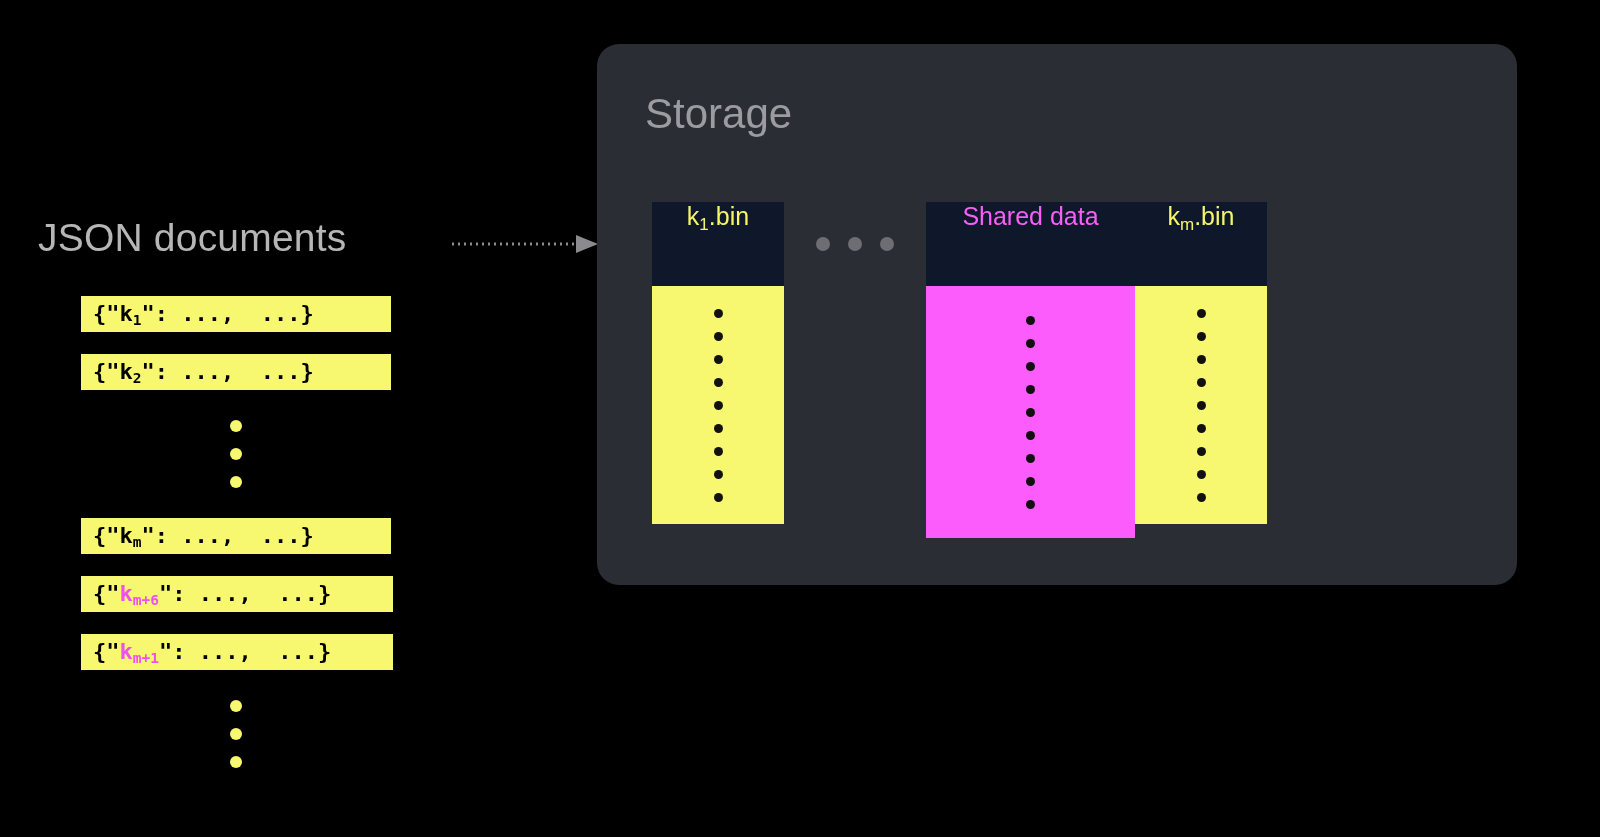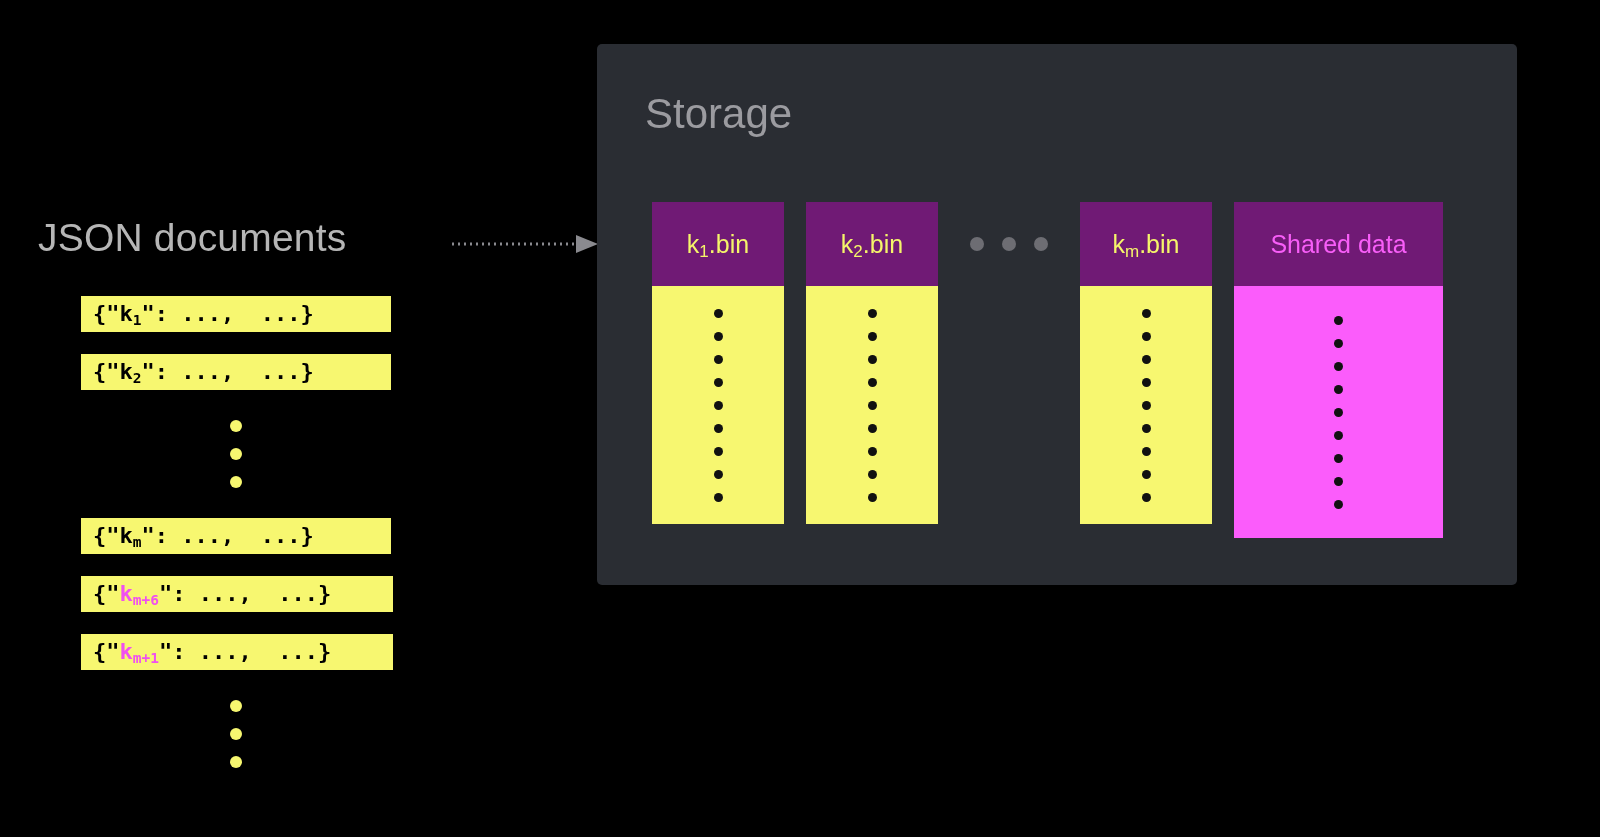--- a/index.html
+++ b/index.html
@@ -96,21 +96,21 @@
   }
 
   
   #storage-panel {
     position: absolute;
     left: 597px;
     top: 44px;
     width: 920px;
     height: 541px;
     background: #2a2d33;
-    border-radius: 5px;
+    border-radius: 22px;
   }
   #storage-title {
     position: absolute;
     left: 48px;
     top: 46px;
     font-size: 42px;
     color: #9b9ba0;
     font-weight: 400;
     white-space: nowrap;
   }
@@ -121,23 +121,23 @@
     display: flex;
     align-items: flex-start;
   }
   .bin {
     width: 132px;
     margin-right: 22px;
   }
   .bin.shared { width: 209px; margin-right: 0; }
   .bin-header {
     height: 84px;
-    background: #701a75;
-    display: flex;
-    align-items: center;
+    background: #0f172a;
+    display: flex;
+    align-items: flex-start;
     justify-content: center;
   }
   .bin-label {
     font-size: 25px;
     font-weight: 400;
     color: #f5f56a;
     white-space: nowrap;
   }
   .bin-label.magenta { color: #f85ef8; }
   .bin-label sub {
@@ -241,71 +241,55 @@
         <span class="dot"></span>
         <span class="dot"></span>
         <span class="dot"></span>
         <span class="dot"></span>
         <span class="dot"></span>
         <span class="dot"></span>
         <span class="dot"></span>
       </div>
     </div>
 
-    <div class="bin">
+
+    <div class="bin-gap-dots">
+      <span></span>
+      <span></span>
+      <span></span>
+    </div>
+
+    <div class="bin shared">
       <div class="bin-header">
-        <span class="bin-label"><span>k</span><sub>2</sub><span>.bin</span></span>
-      </div>
-      <div class="bin-body">
-        <span class="dot"></span>
-        <span class="dot"></span>
-        <span class="dot"></span>
-        <span class="dot"></span>
-        <span class="dot"></span>
-        <span class="dot"></span>
-        <span class="dot"></span>
-        <span class="dot"></span>
-        <span class="dot"></span>
-      </div>
-    </div>
-
-    <div class="bin-gap-dots">
-      <span></span>
-      <span></span>
-      <span></span>
+        <span class="bin-label magenta"><span>Shared data</span><sub></sub><span></span></span>
+      </div>
+      <div class="bin-body magenta">
+        <span class="dot"></span>
+        <span class="dot"></span>
+        <span class="dot"></span>
+        <span class="dot"></span>
+        <span class="dot"></span>
+        <span class="dot"></span>
+        <span class="dot"></span>
+        <span class="dot"></span>
+        <span class="dot"></span>
+      </div>
     </div>
 
     <div class="bin">
       <div class="bin-header">
         <span class="bin-label"><span>k</span><sub>m</sub><span>.bin</span></span>
       </div>
       <div class="bin-body">
         <span class="dot"></span>
         <span class="dot"></span>
         <span class="dot"></span>
         <span class="dot"></span>
         <span class="dot"></span>
         <span class="dot"></span>
         <span class="dot"></span>
         <span class="dot"></span>
         <span class="dot"></span>
       </div>
     </div>
 
-    <div class="bin shared">
-      <div class="bin-header">
-        <span class="bin-label magenta"><span>Shared data</span><sub></sub><span></span></span>
-      </div>
-      <div class="bin-body magenta">
-        <span class="dot"></span>
-        <span class="dot"></span>
-        <span class="dot"></span>
-        <span class="dot"></span>
-        <span class="dot"></span>
-        <span class="dot"></span>
-        <span class="dot"></span>
-        <span class="dot"></span>
-        <span class="dot"></span>
-      </div>
-    </div>
-
   </div>
 </div>
 
 </body></html>

